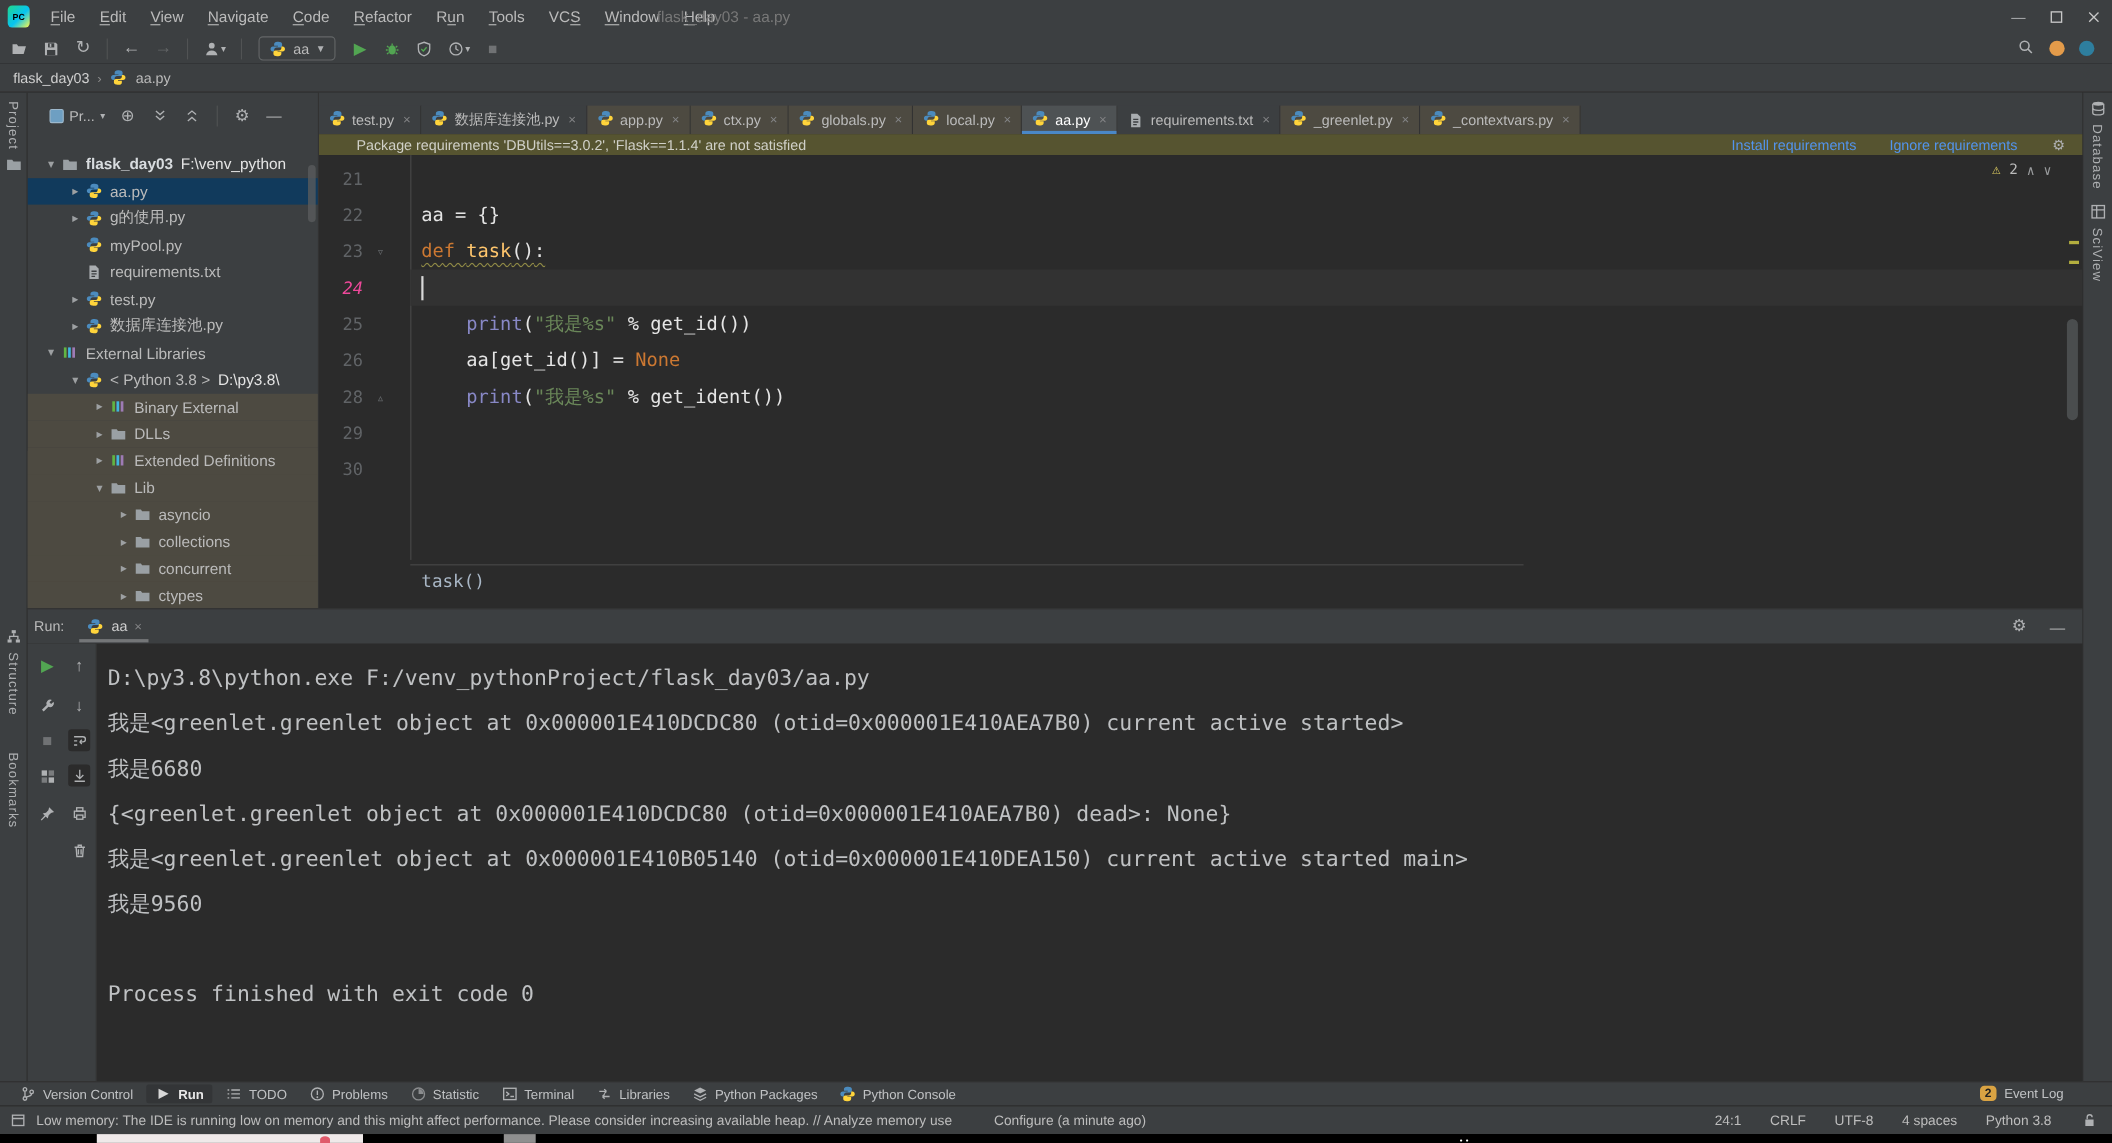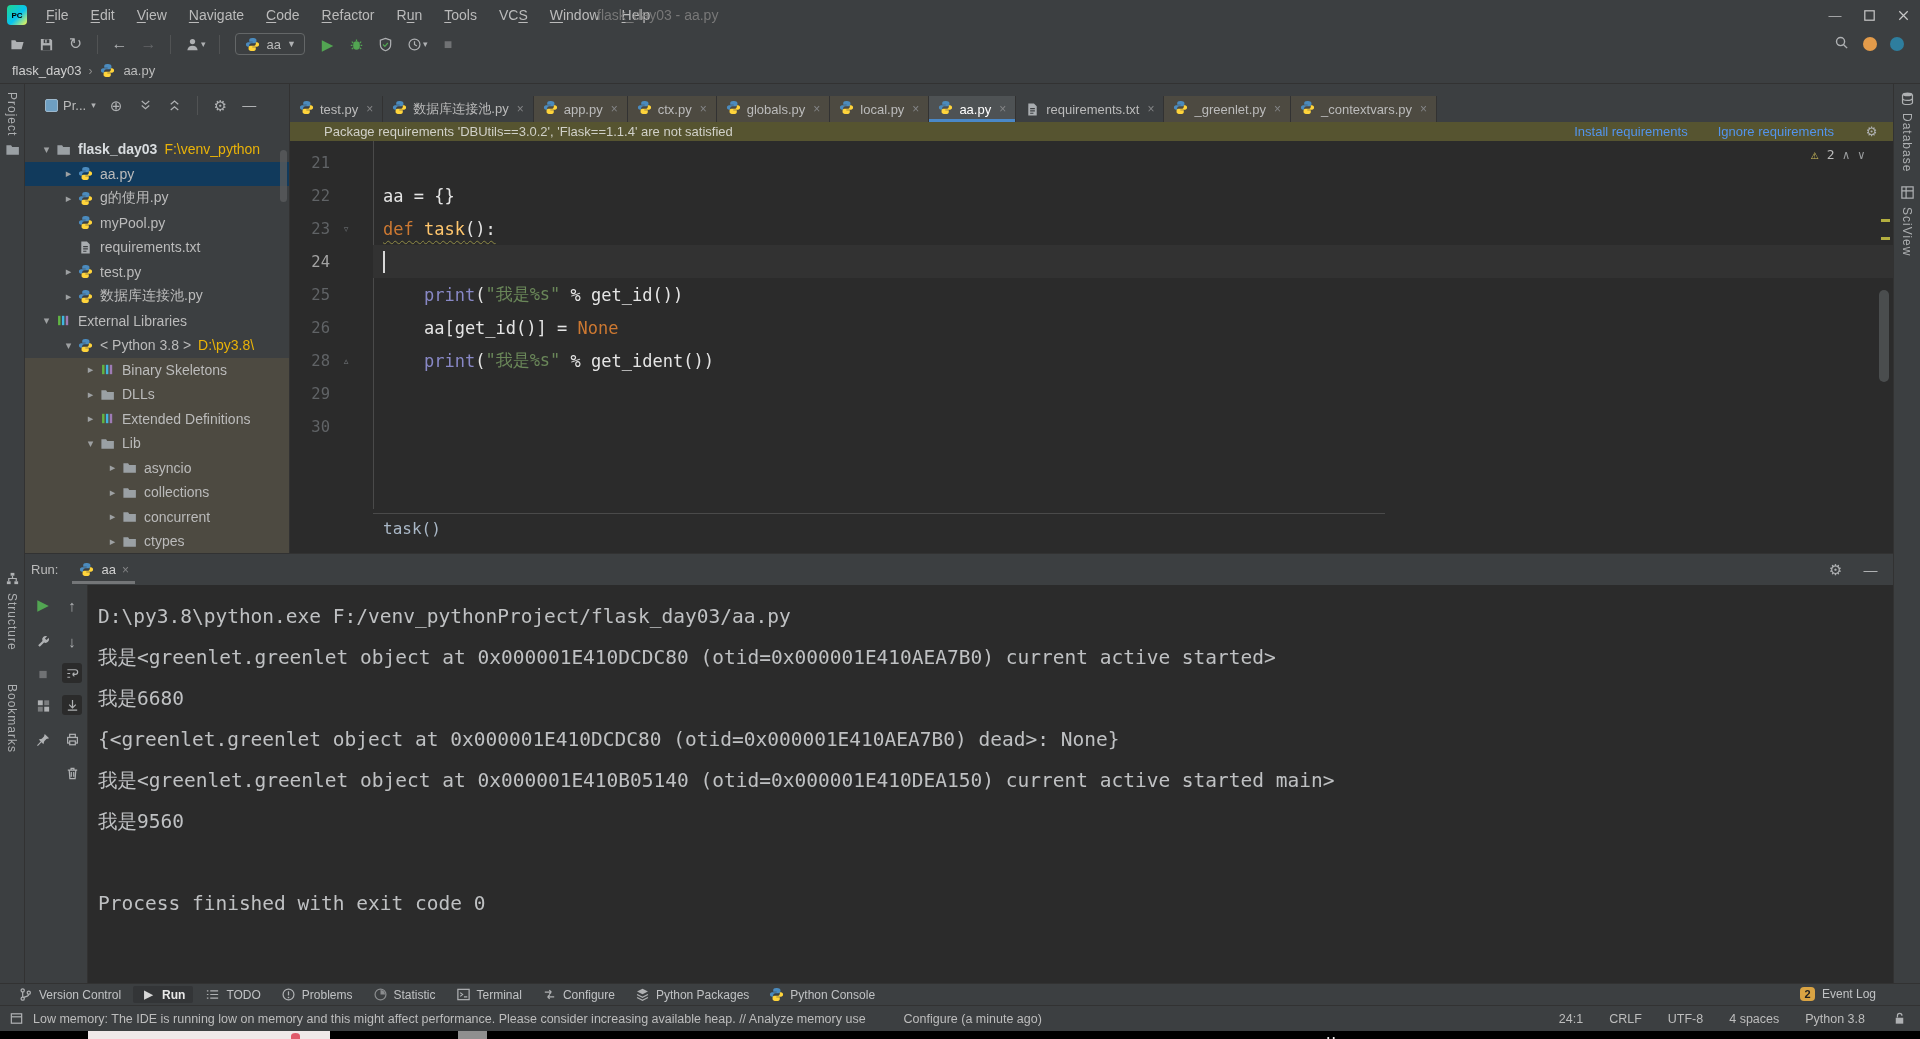--- a/index.html
+++ b/index.html
@@ -40,21 +40,21 @@
   #pp-header{position:absolute;top:8px;left:0;width:100%;height:26px;display:flex;align-items:center;padding-left:20px;gap:12px;}
   #pp-title{font-size:13px;color:#bbbbbb;display:flex;align-items:center;gap:5px;}
   #pp-viewbox{width:13px;height:13px;background:#6e9fc2;border:1px solid #9db8cc;border-radius:2px;}
   #pp-tree{position:absolute;top:53px;left:0;width:100%;height:416px;}
   .tree-row{height:24.5px;display:flex;align-items:center;font-size:14px;color:#bbbbbb;white-space:nowrap;}
   .tree-row.sel{background:#113a5c;}
   .tree-row.tint{background:#4d4a41;}
   .tree-row .chv{width:17px;text-align:center;color:#9da0a2;font-size:11px;flex:none;}
   .tree-row .ti{flex:none;margin-right:6px;}
   .tree-row .lbl.bold{font-weight:bold;color:#d8dcdf;}
-  .tree-row .path{color:#eab308;margin-left:7px;}
+  .tree-row .path{color:#e5e5e5;margin-left:7px;}
   #pp-scroll{position:absolute;right:2px;top:66px;width:7px;height:52px;background:#595b5d;border-radius:4px;opacity:.8;}
   #pp-tint-fill{position:absolute;left:0;top:326px;width:100%;height:143px;background:#4d4a41;}
   
   #editor-zone{left:290px;top:84px;width:1603px;height:469px;background:#2b2b2b;}
   #tabbar{position:absolute;left:0;top:0;width:100%;height:38px;background:#3c3f41;display:flex;align-items:flex-end;}
   .tab{height:26px;display:inline-flex;align-items:center;gap:6px;padding:0 9px;font-size:13px;color:#bbbbbb;background:#3c3f41;border-right:1px solid #323232;position:relative;}
   .tab.tint{background:#4d4a41;}
   .tab.active{background:#4e5254;color:#ffffff;}
   .tab.active::after{content:"";position:absolute;left:0;bottom:0;width:100%;height:3px;background:#4a88c7;}
   .tab .x{color:#848587;font-size:12px;margin-left:2px;}
@@ -65,21 +65,21 @@
   #banner .ico{width:15px;height:15px;font-size:13px;}
   #code-area{position:absolute;left:0;top:57px;width:100%;height:412px;background:#2b2b2b;font-family:"DejaVu Sans Mono",monospace;}
   #gutter-line{position:absolute;left:83px;top:0;width:1px;height:368px;background:#4a4a4a;}
   #code-rows{position:absolute;left:0;top:5px;width:100%;}
   .code-row{height:33px;display:flex;align-items:center;}
   .code-row .gut{width:83px;flex:none;display:flex;align-items:center;height:100%;}
   .code-row .num{width:40px;text-align:right;font-size:15.5px;color:#606366;}
   .code-row .fold{width:32px;text-align:center;color:#606366;font-size:12px;}
   .code-row .code{flex:1;height:100%;display:flex;align-items:center;white-space:pre;font-size:17px;color:#a9b7c6;padding-left:10px;}
   .code-row.cur .code{background:#323232;}
-  .code-row.cur .num{color:#a3a3a3;}
+  .code-row.cur .num{color:#ec4899;font-style:italic;}
   .caret{display:inline-block;width:2px;height:22px;background:#d8d8d8;margin-right:-2px;}
   .c-plain{color:#e5e5e5;} .c-kw{color:#cc7832;} .c-fn{color:#ffc66d;} .c-builtin{color:#8888c6;} .c-str{color:#6a8759;}
   .wavy{text-decoration:underline wavy #8f8a45;text-decoration-thickness:1px;text-underline-offset:5px;}
   #code-sep{position:absolute;left:83px;top:372px;width:1012px;height:1px;background:#4a4a4a;}
   #partial-line{position:absolute;left:93px;top:378px;font-size:16px;color:#a9b7c6;font-family:"DejaVu Sans Mono",monospace;}
   #inspect-widget{position:absolute;right:28px;top:6px;display:flex;align-items:center;gap:8px;font-size:13px;}
   #inspect-widget .warn{color:#d9c75e;font-size:13px;}
   #inspect-widget .cnt{color:#bbbbbb;}
   #inspect-widget .nav{color:#9a9c9e;font-size:12px;}
   #ed-scroll{position:absolute;right:4px;top:149px;width:10px;height:92px;background:#585c5e;border-radius:5px;opacity:.7;}
@@ -449,21 +449,21 @@
       </div>
       <div class="tree-row tint" style="padding-left: 57px;">
         <span class="chv">▸</span>
         <span class="ico ti">
           <svg width="15" height="15" viewBox="0 0 16 16" fill="none" stroke-width="1.3">
             <rect x="2.2" y="3" width="2.6" height="10" fill="#62b543" stroke="none"></rect>
             <rect x="6.3" y="3" width="2.6" height="10" fill="#40b6e0" stroke="none"></rect>
             <rect x="10.4" y="3" width="2.6" height="10" fill="#9e7bb5" stroke="none"></rect>
           </svg>
         </span>
-        <span class="lbl">Binary Skeletons</span>
+        <span class="lbl">Binary External</span>
       </div>
       <div class="tree-row tint" style="padding-left: 57px;">
         <span class="chv">▸</span>
         <span class="ico ti">
           <svg width="15" height="15" viewBox="0 0 16 16" fill="none" stroke-width="1.3">
             <path d="M1.5 3.5h5l1.2 1.7h7.1v8.3H1.5z" fill="#9aa0a4" stroke="none"></path>
           </svg>
         </span>
         <span class="lbl">DLLs</span>
       </div>
@@ -847,21 +847,21 @@
         </svg>
       </span>
       <span>Terminal</span>
     </span>
     <span class="bitem">
       <span class="ico">
         <svg width="15" height="15" viewBox="0 0 16 16" fill="none" stroke-width="1.3">
           <path d="M3 5.5h7M10 5.5L7.8 3.3M10 5.5L7.8 7.7M13 10.5H6M6 10.5l2.2-2.2M6 10.5l2.2 2.2" stroke="#afb1b3"></path>
         </svg>
       </span>
-      <span>Configure</span>
+      <span>Libraries</span>
     </span>
     <span class="bitem">
       <span class="ico">
         <svg width="15" height="15" viewBox="0 0 16 16" fill="none" stroke-width="1.3">
           <path d="M8 1.8l5.8 2.9L8 7.6 2.2 4.7z" fill="#afb1b3" stroke="none"></path>
           <path d="M2.2 8L8 10.9 13.8 8M2.2 11.2L8 14.1l5.8-2.9" stroke="#afb1b3"></path>
         </svg>
       </span>
       <span>Python Packages</span>
     </span>

